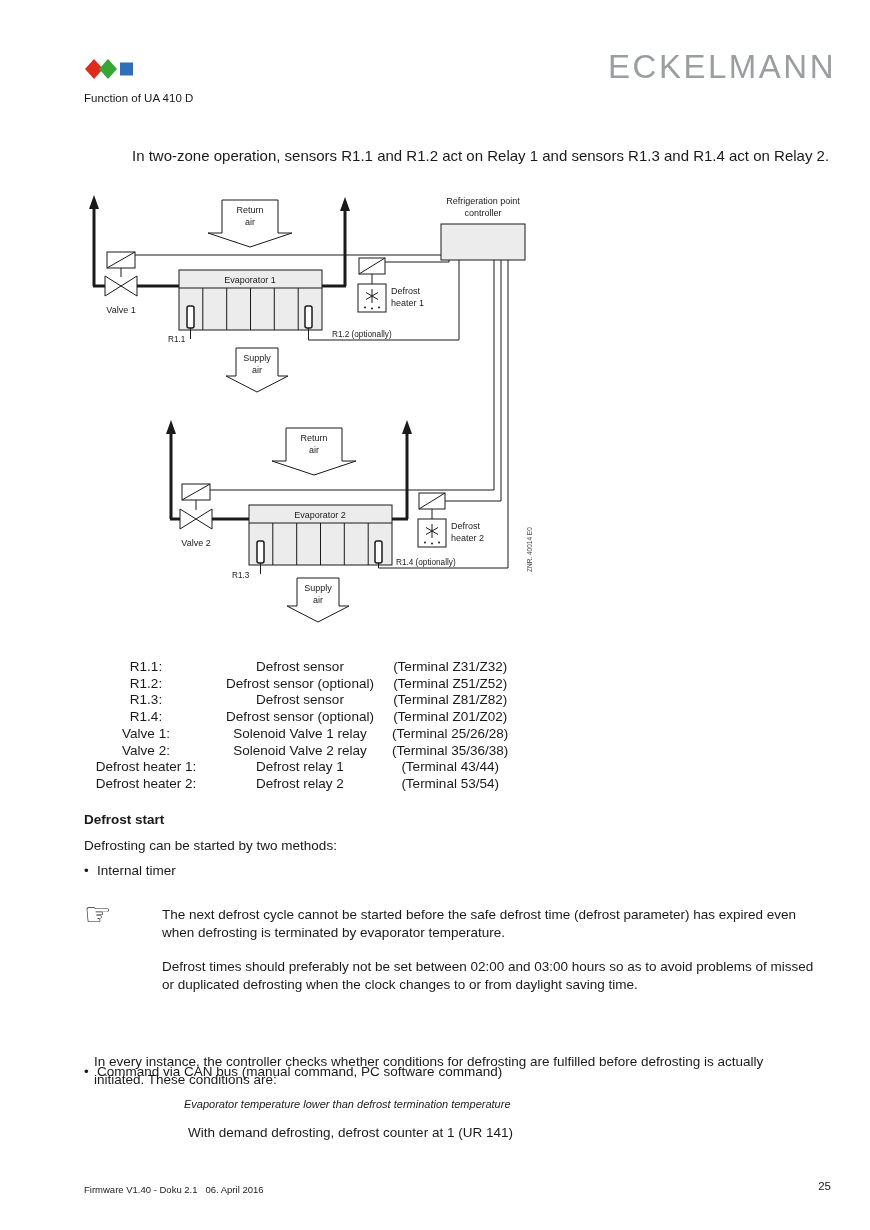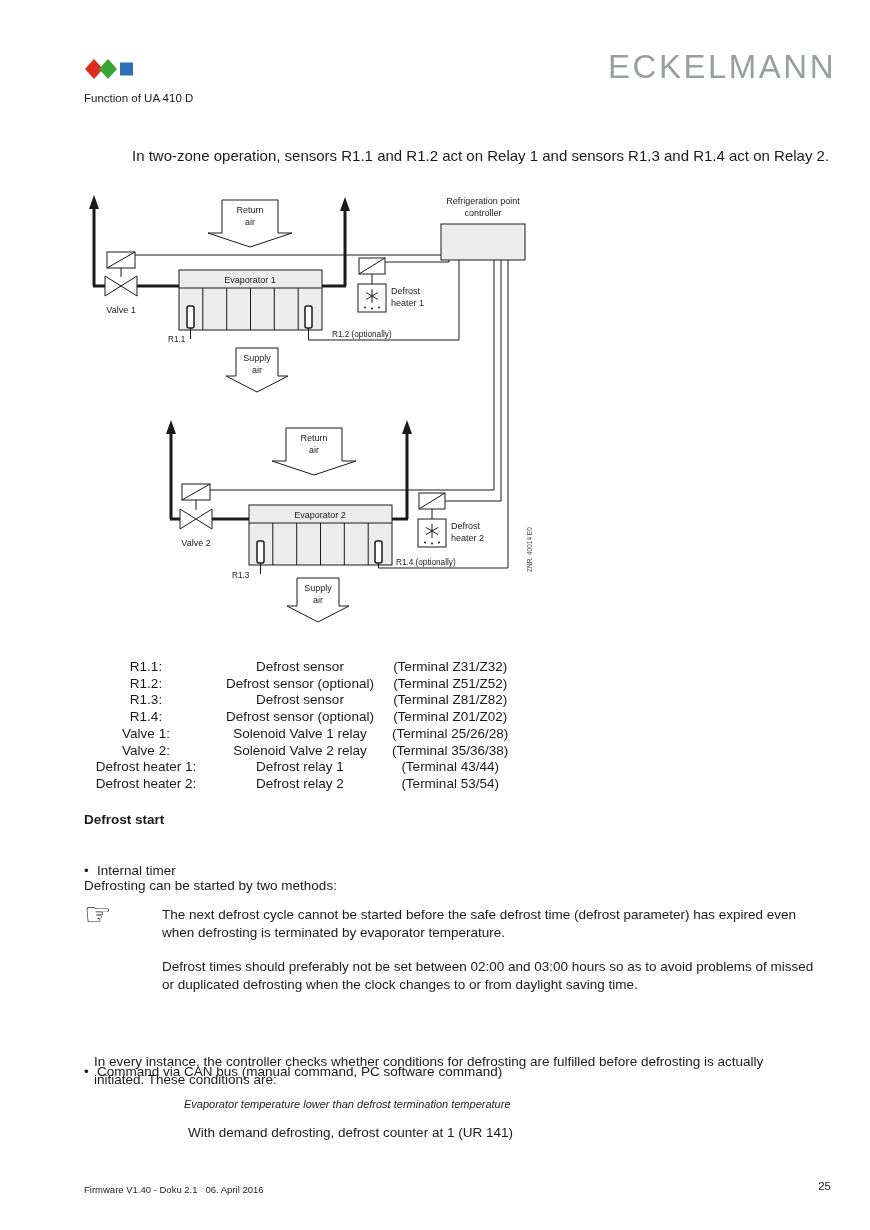--- a/index.html
+++ b/index.html
@@ -25,21 +25,21 @@
   .box { fill:#ffffff; stroke:#1a1a1a; stroke-width:1; }
   .gbox{ fill:#ececec; stroke:#1a1a1a; stroke-width:1; }
   .warr{ fill:#ffffff; stroke:#1a1a1a; stroke-width:1; }
   .blk { fill:#1a1a1a; }
   .sens{ fill:#ffffff; stroke:#1a1a1a; stroke-width:1.5; }
   
   .legend { left:84px; top:659px; display:grid; grid-template-columns:124px 184px auto; font-size:13.5px; line-height:16.7px; }
   .legend span { white-space:nowrap;text-align:center; }
   
   .h-defrost { left:84px; top:812px; font-size:13.5px; font-weight:bold; }
-  .p-methods { left:84px; top:838px; font-size:13.5px;margin-top:40px; }
+  .p-methods { left:84px; top:838px; font-size:13.5px; }
   .bullet1 { left:84px; top:863px; font-size:13.5px; }
   .bullet2 { left:84px; top:1030px; font-size:13.5px;margin-top:34px; }
   .bullet-dot { display:inline-block; width:13px; }
   .hand { left:84px; top:896px; font-size:31px; }
   .note { left:158px; top:902px; width:660px; font-size:13.5px; line-height:18px; }
   .note p { margin:4px; }
   .note p + p { margin-top:16px; }
   .conditions-intro { left:94px; top:1053px; width:700px; font-size:13.5px; line-height:18px; }
   .cond1 { left:184px; top:1098px; font-size:11px;font-style:italic; }
   .cond2 { left:188px; top:1125px; font-size:13.5px; }

